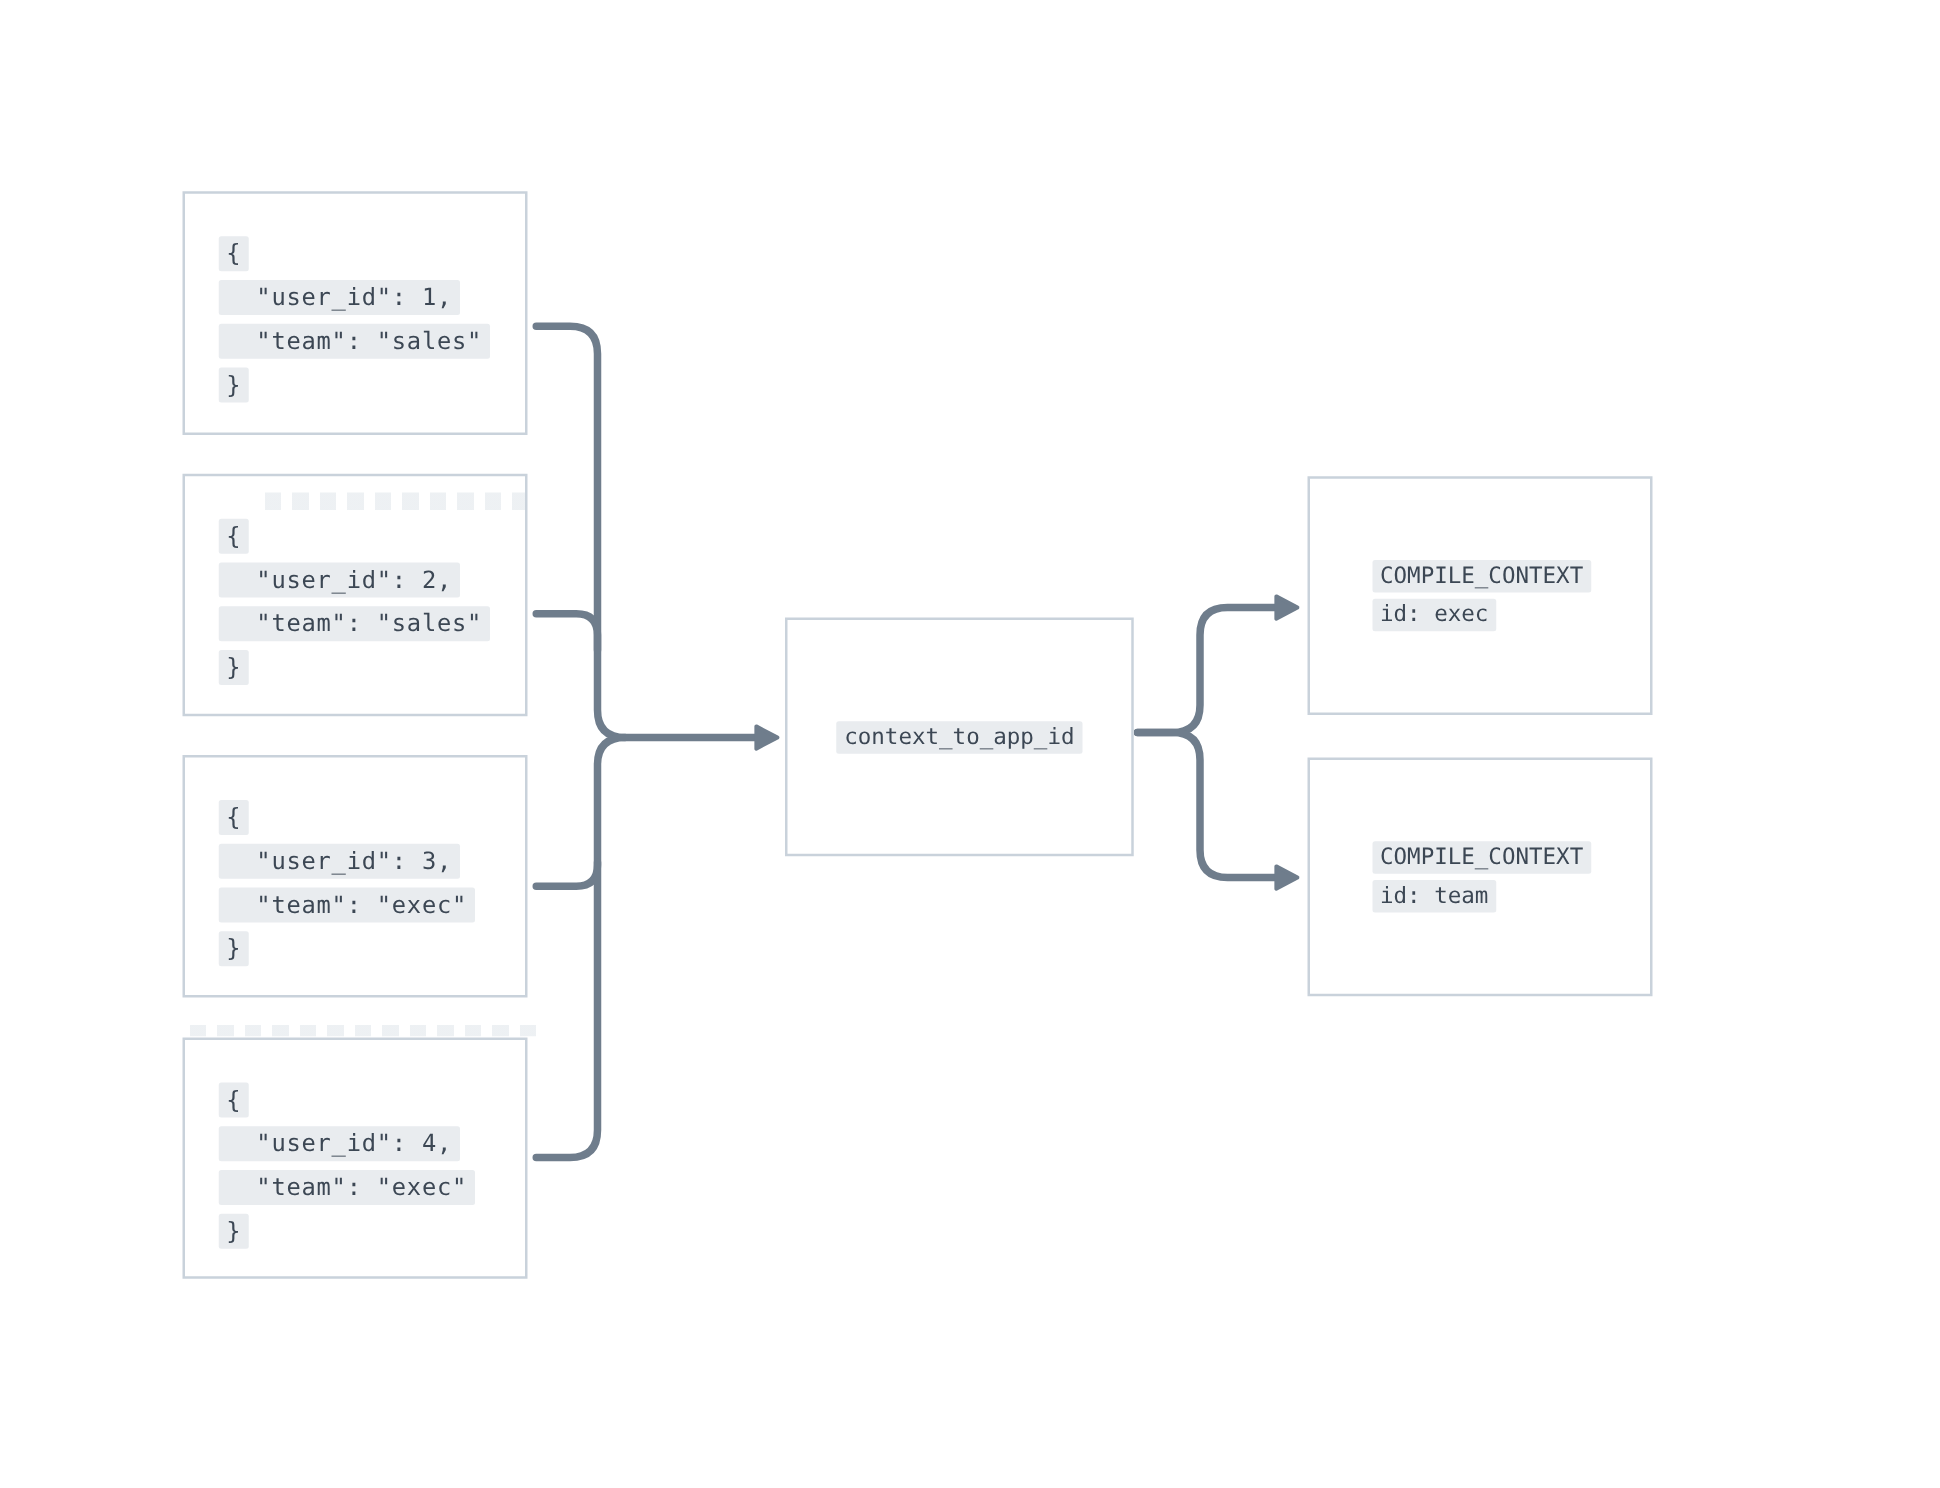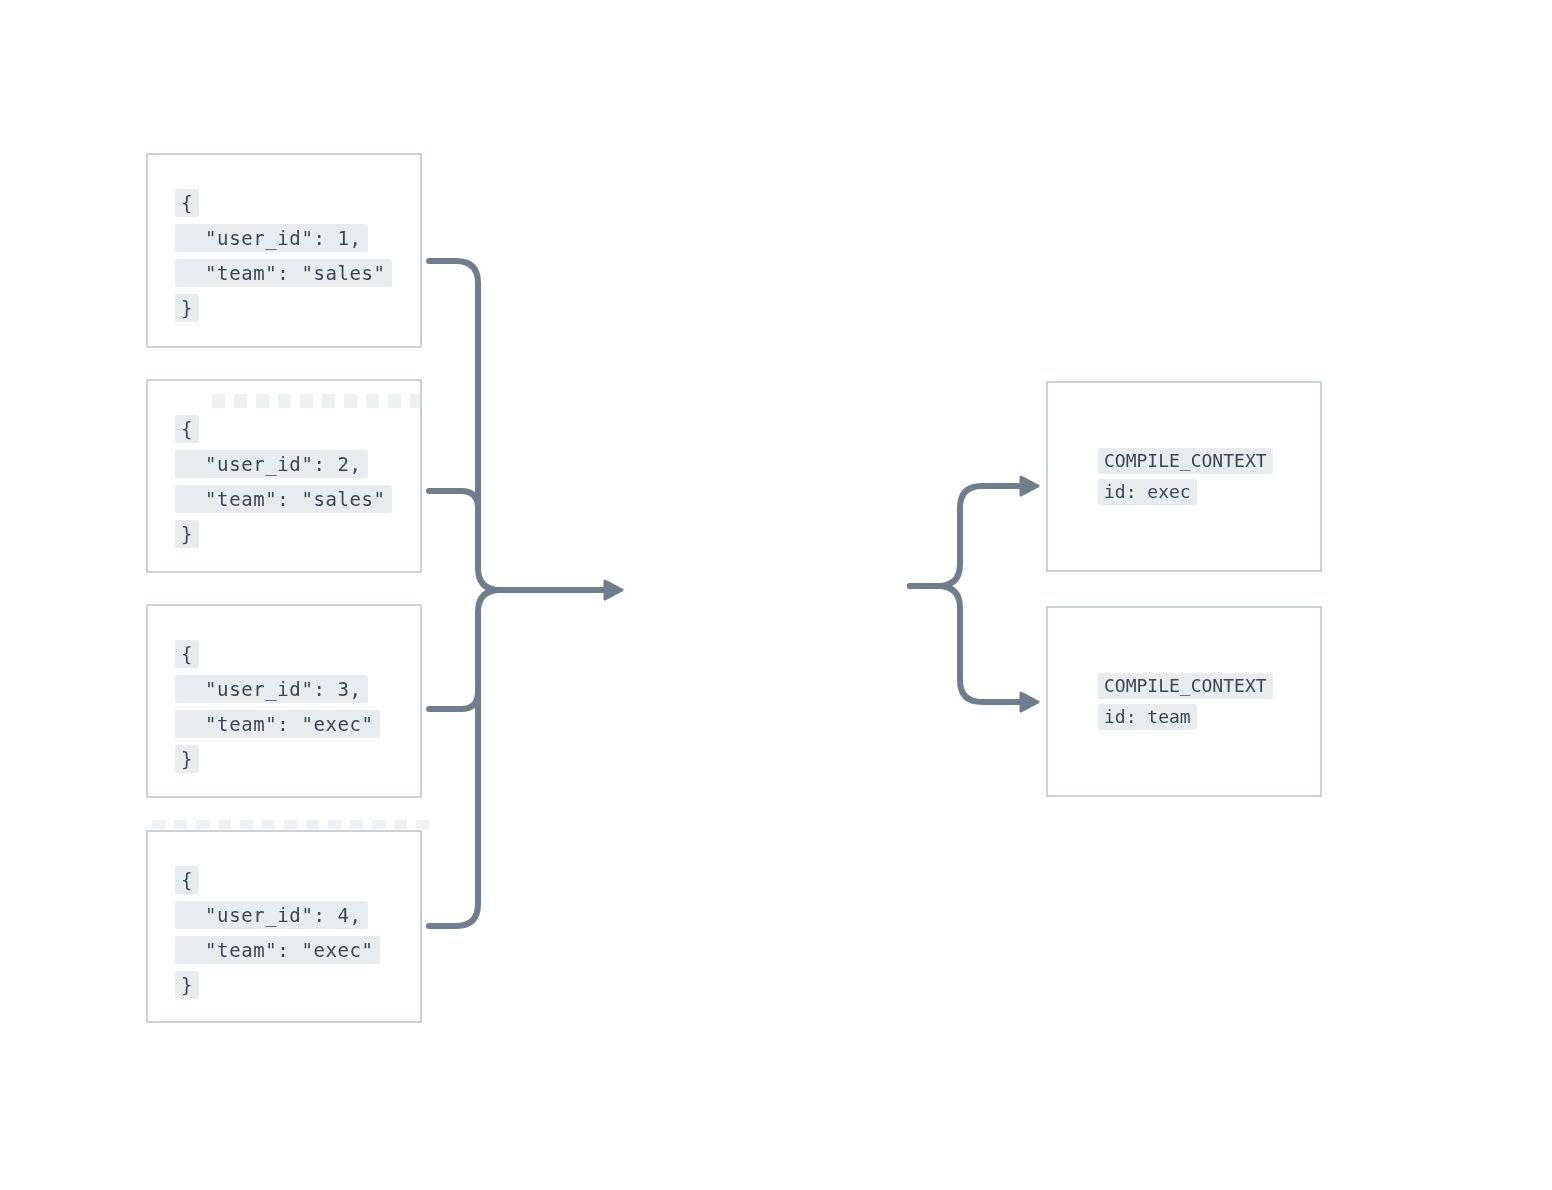--- a/index.html
+++ b/index.html
@@ -173,20 +173,23 @@
         </div>
       <div class="code-line">
           <span class="chip">  "team": "exec"</span>
         </div>
       <div class="code-line">
           <span class="chip">}</span>
         </div>
     </div>
   </div>
 
+  <div class="box proc" style="left:628px; top:494px; width:279px; height:191px;">
+    <span class="chip">context_to_app_id</span>
+  </div>
 
   <div class="box out" style="left:1046px; top:381px; width:276px; height:191px;">
     <span class="chip">COMPILE_CONTEXT</span>
     <span class="chip">id: exec</span>
   </div>
 
   <div class="box out" style="left:1046px; top:606px; width:276px; height:191px;">
     <span class="chip">COMPILE_CONTEXT</span>
     <span class="chip">id: team</span>
   </div>

